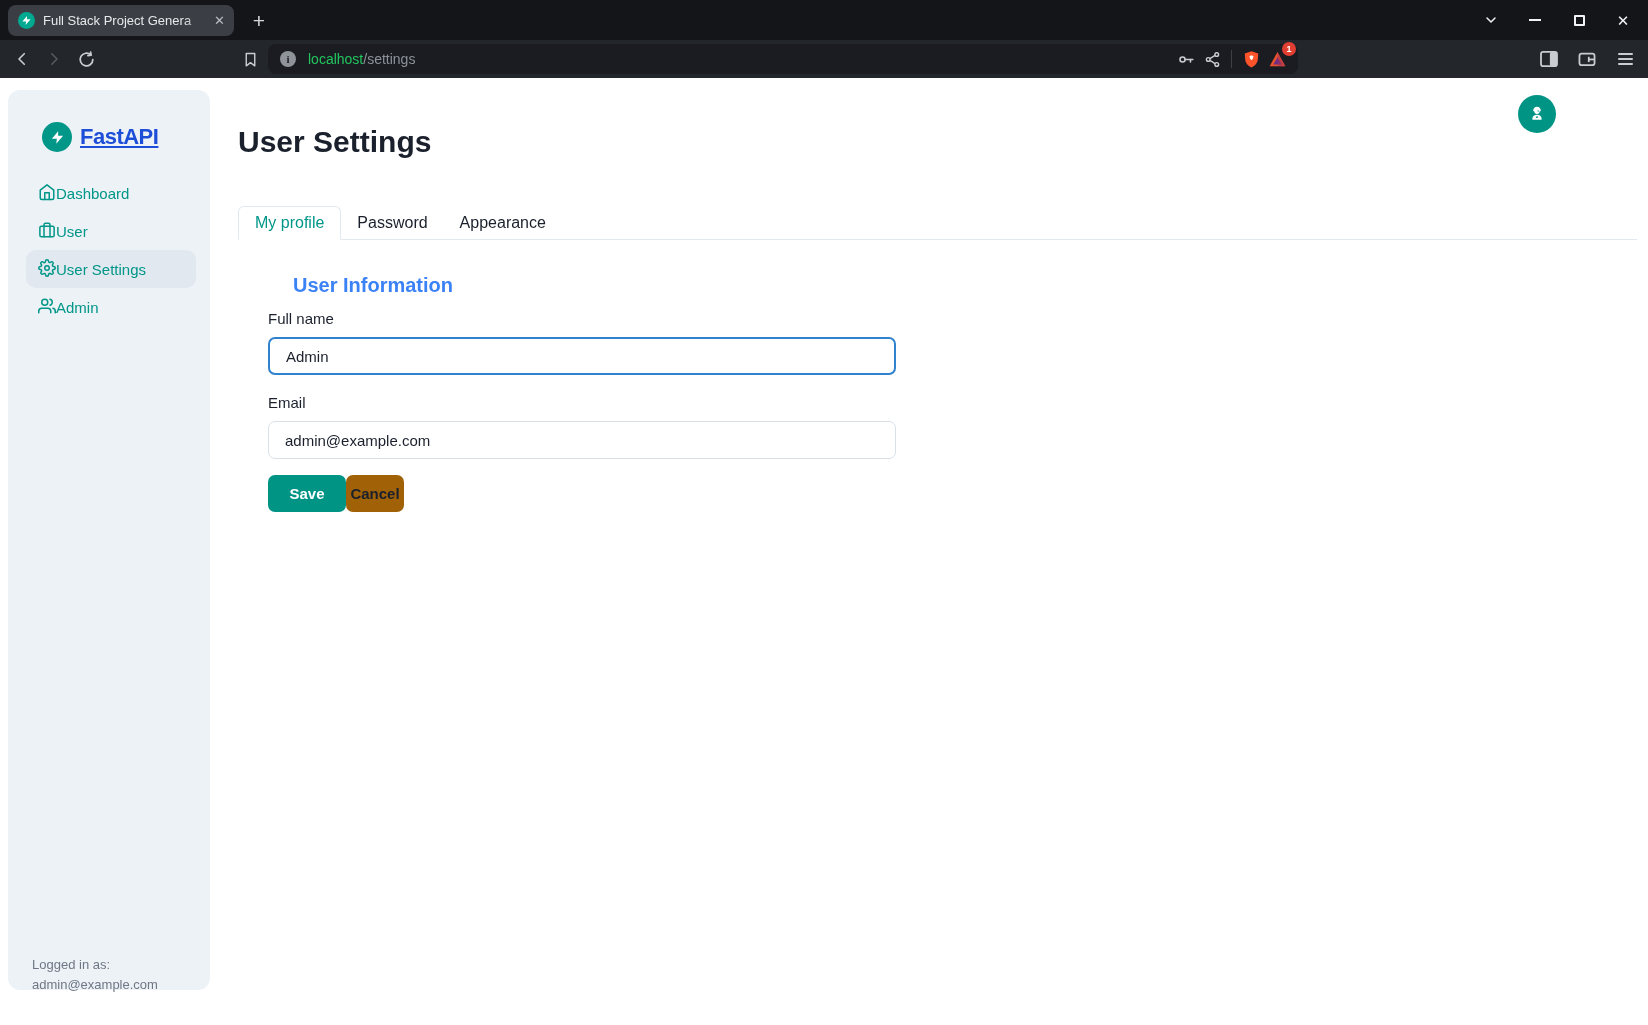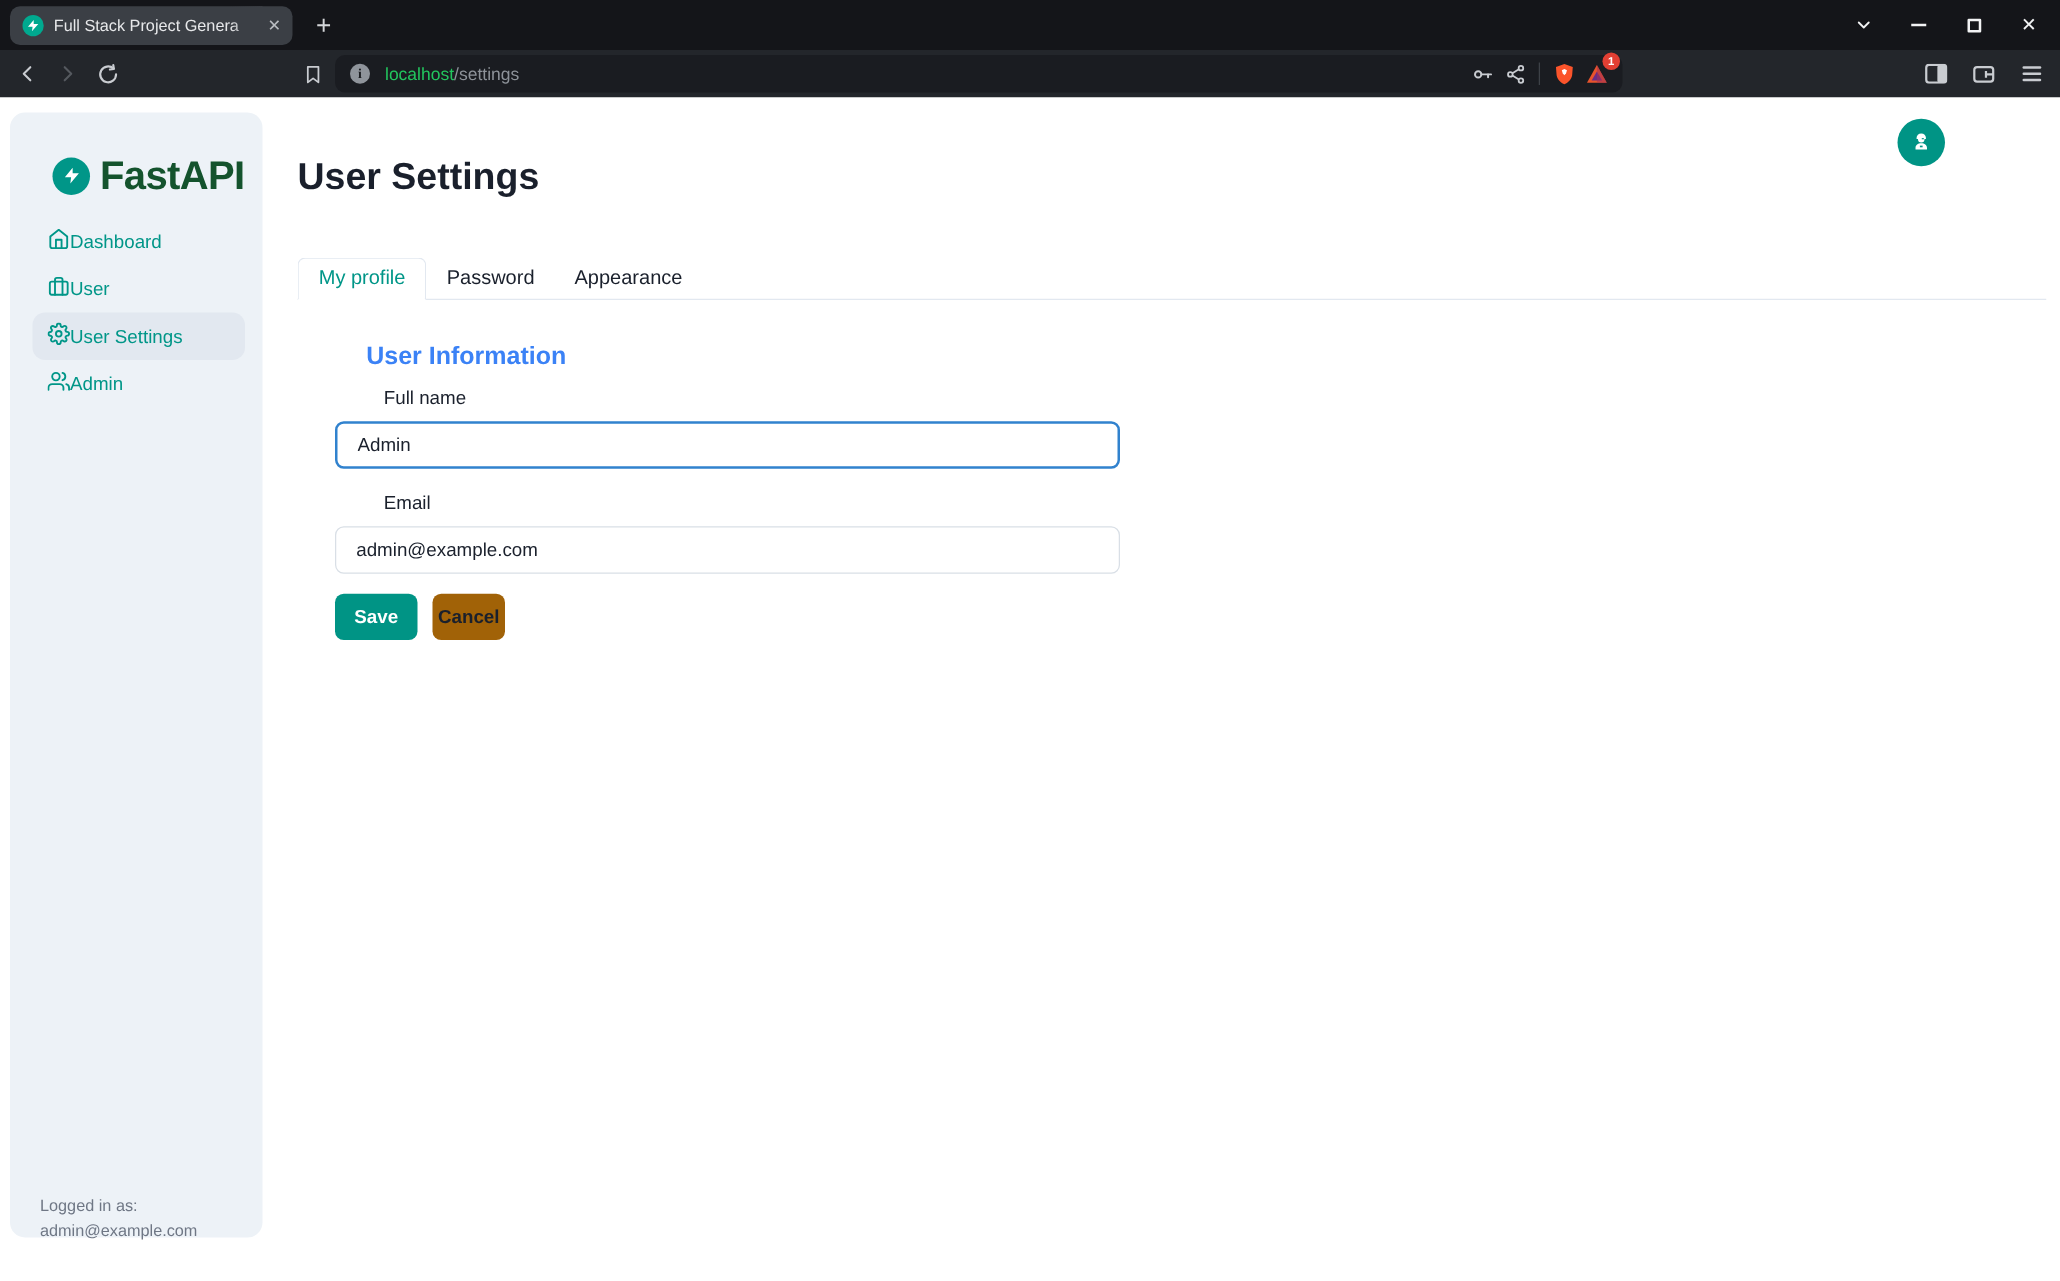--- a/index.html
+++ b/index.html
@@ -42,46 +42,46 @@
   .tb-ic { width:26px; height:24px; display:flex; align-items:center; justify-content:center; }
   .burger { display:flex; flex-direction:column; gap:3px; }
   .burger span { width:15px; height:2px; background:#c9ccd1; border-radius:1px; }
 
   
   .page { position:relative; width:1648px; height:947px; background:#fff; }
 
   .sidebar { position:absolute; left:8px; top:12px; width:202px; height:900px; background:#edf2f7; border-radius:12px; }
   .logo { position:absolute; left:34px; top:32px; display:flex; align-items:center; gap:8px; }
   .logo-circle { width:30px; height:30px; border-radius:50%; background:#009688; display:flex; align-items:center; justify-content:center; }
-  .logo-text { color:#14532d; font-size:32px; font-weight:700; letter-spacing:-0.5px; }
+  .logo-text { color:#1d4ed8; font-size:22px; font-weight:700; letter-spacing:-0.5px;text-decoration:underline; }
   .nav { position:absolute; left:18px; right:14px; top:84px; }
   .nav-item { height:38px; display:flex; align-items:center; padding-left:12px; border-radius:10px; color:#009688; font-size:15px; }
   .nav-item.active { background:#e2e8f0; }
   .nav-label { color:#009688; }
   .side-footer { position:absolute; left:24px; top:865px; font-size:13px; color:#6f7785; line-height:20px; }
 
   .avatar-btn { position:absolute; left:1518px; top:17px; width:38px; height:38px; border-radius:50%; background:#009485;
                 border:none; display:flex; align-items:center; justify-content:center; cursor:pointer; }
 
   .h1 { position:absolute; left:238px; top:47px; font-size:30px; font-weight:700; color:#1a202c; }
 
   .tabs { position:absolute; left:238px; top:128px; height:34px; display:flex; }
   .tabline { position:absolute; left:238px; top:161px; width:1399px; height:1px; background:#e2e8f0; }
   .tab-item { height:34px; padding:0 16px; display:flex; align-items:center; font-size:16px; color:#1a202c; position:relative; z-index:2; }
   .tab-item.active { color:#009688; background:#fff; border:1px solid #e2e8f0; border-bottom:1px solid #fff; border-radius:6px 6px 0 0; }
 
   .section-title { position:absolute; left:268px; top:196px; font-size:20px; font-weight:700; color:#3b82f6;margin-left:25px; }
-  .field-label { position:absolute; left:268px; font-size:15px; color:#1a202c;margin-left:39px; }
+  .field-label { position:absolute; left:268px; font-size:15px; color:#1a202c; }
   .field-input { position:absolute; left:268px; width:628px; height:38px; border-radius:7px; font-size:15px; color:#1a202c;
                  padding:0 16px; outline:none; font-family:"Liberation Sans", sans-serif; background:#fff; }
   .input-focused { border:2px solid #3182ce; }
   .input-normal { border:1px solid #d9dfe6; }
   .btn { position:absolute; top:397px; height:37px; border:none; border-radius:7px; font-size:15px; font-weight:700;
          font-family:"Liberation Sans", sans-serif; cursor:pointer; }
-  .btn-save { left:268px; width:66px; background:#009485; color:#fff; }
+  .btn-save { left:268px; width:78px; background:#009485; color:#fff; }
   .btn-cancel { left:346px; width:58px; background:#a16207; color:#1a202c; }
 </style>
 </head>
 <body>
 
 <div class="screen">
 
   <div class="tabstrip">
     <div class="tab">
       <span class="favicon">

